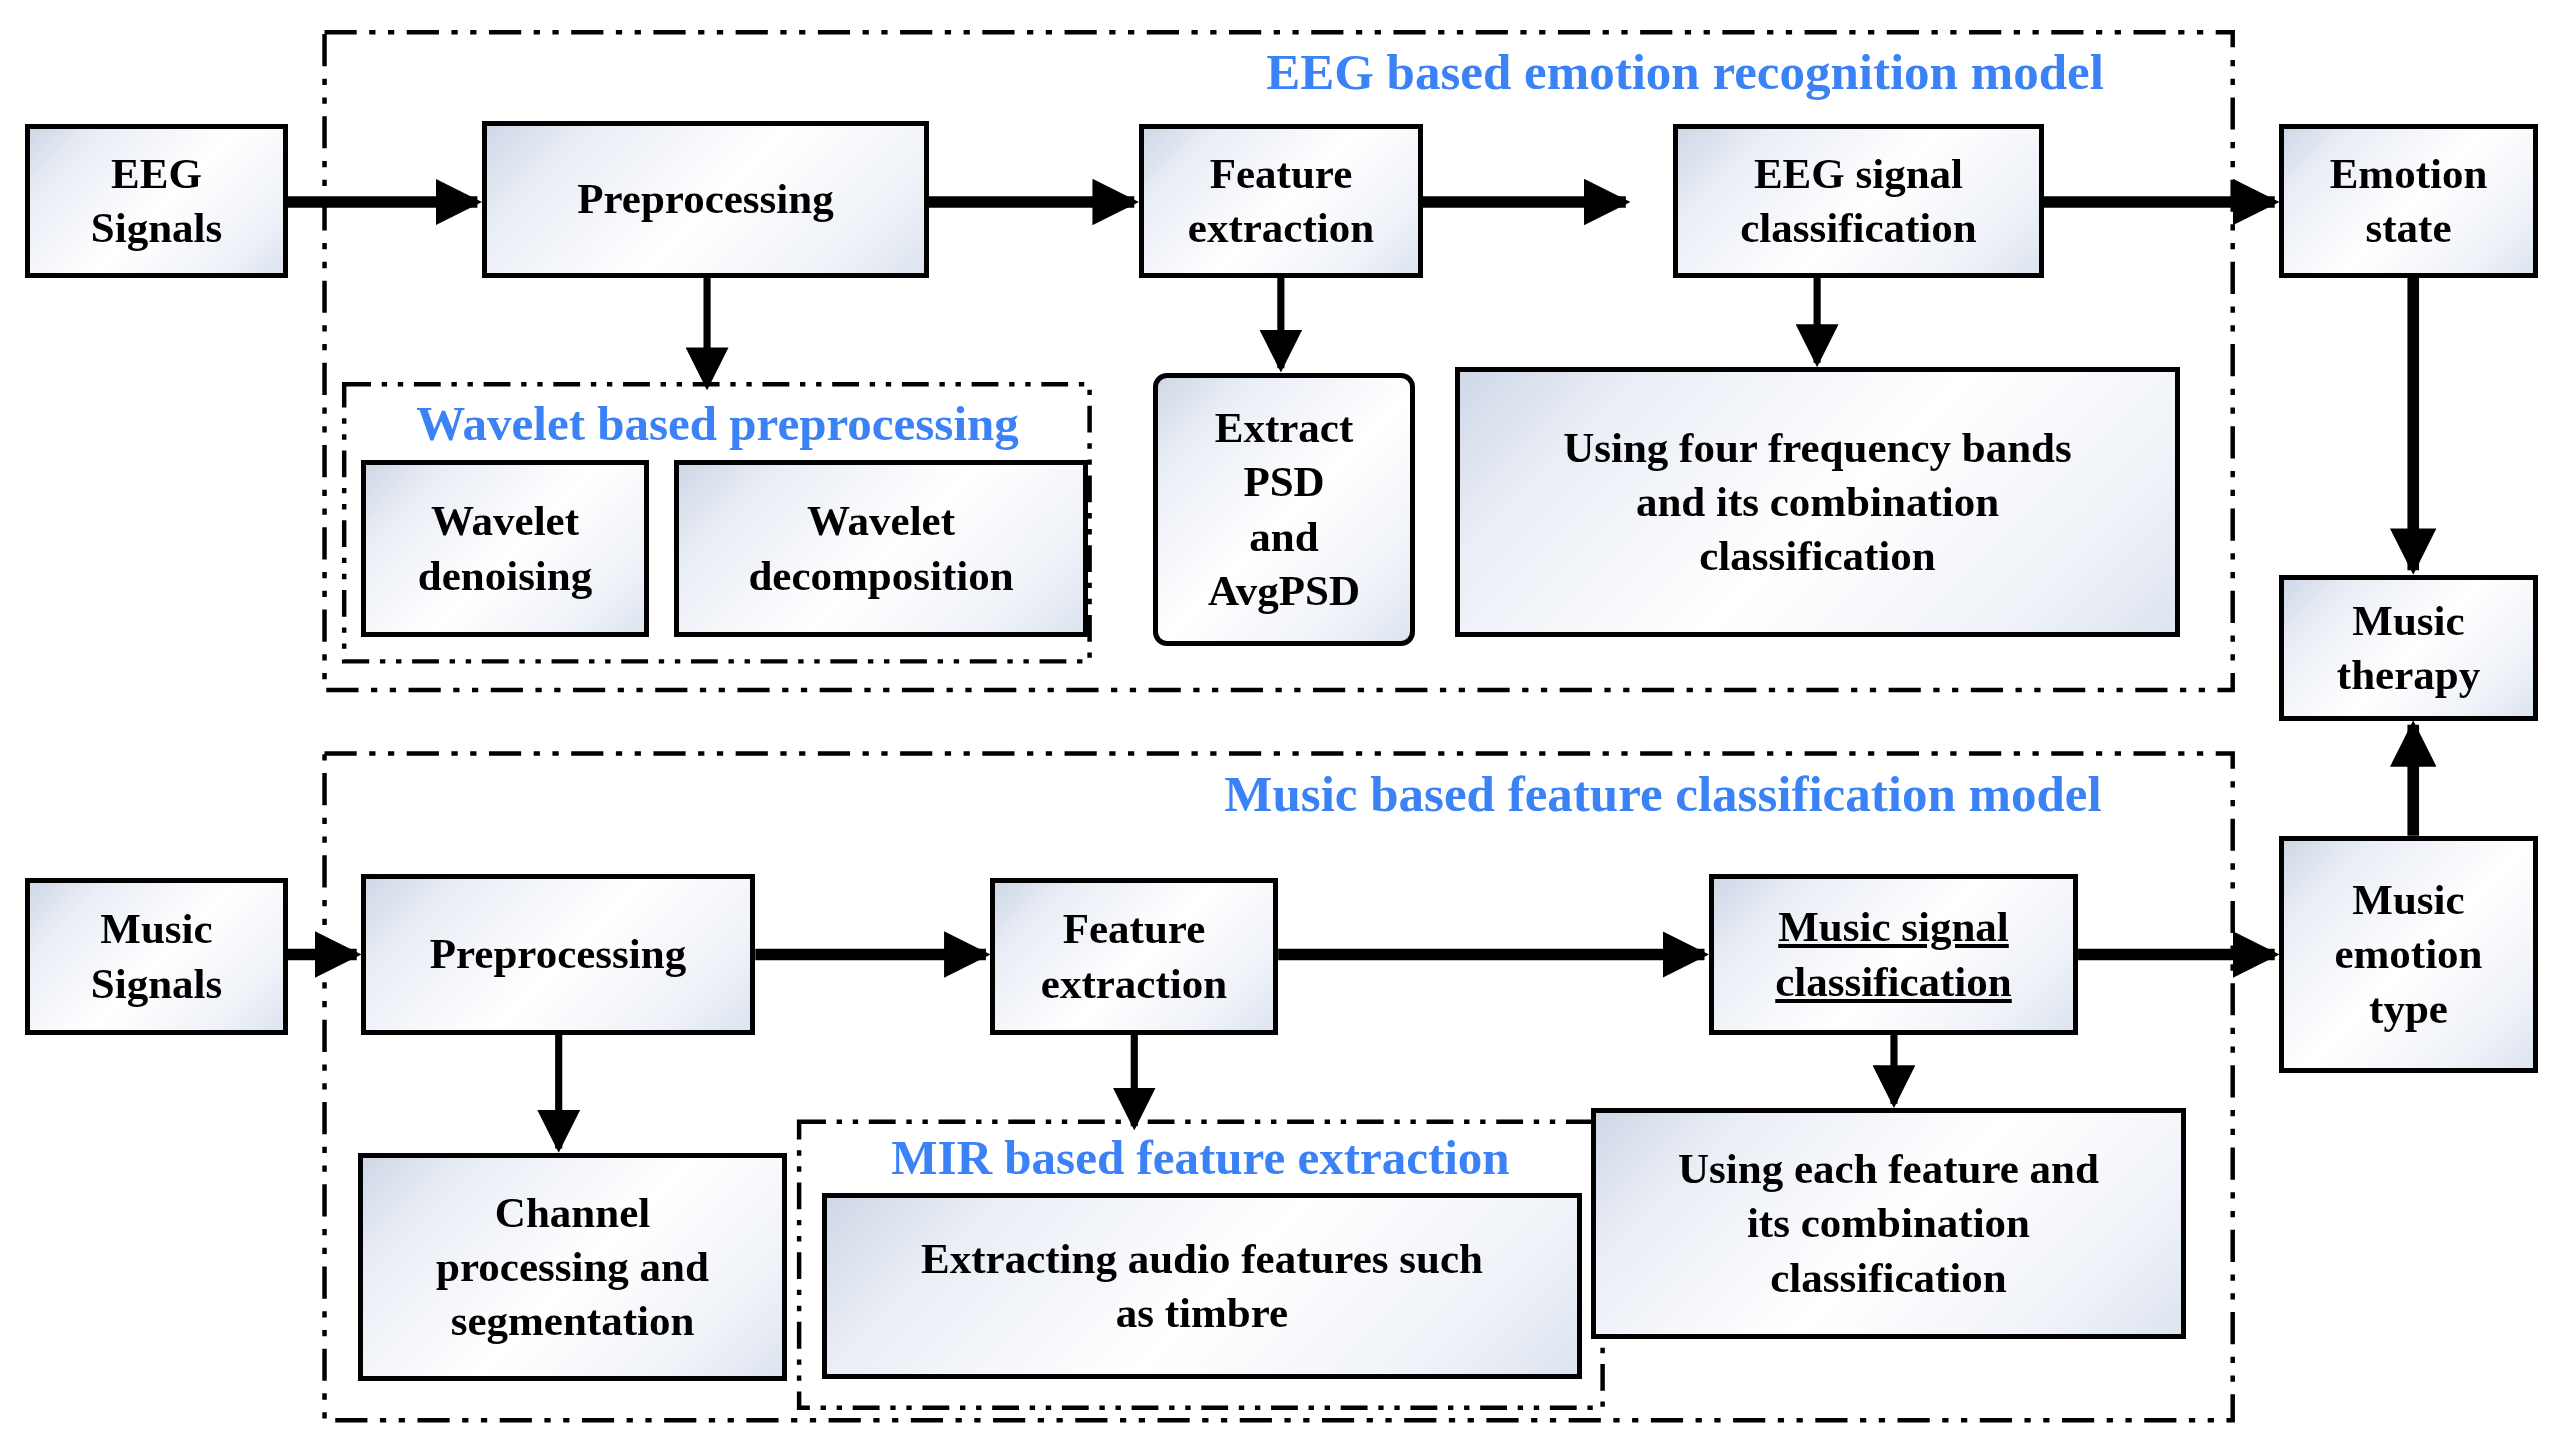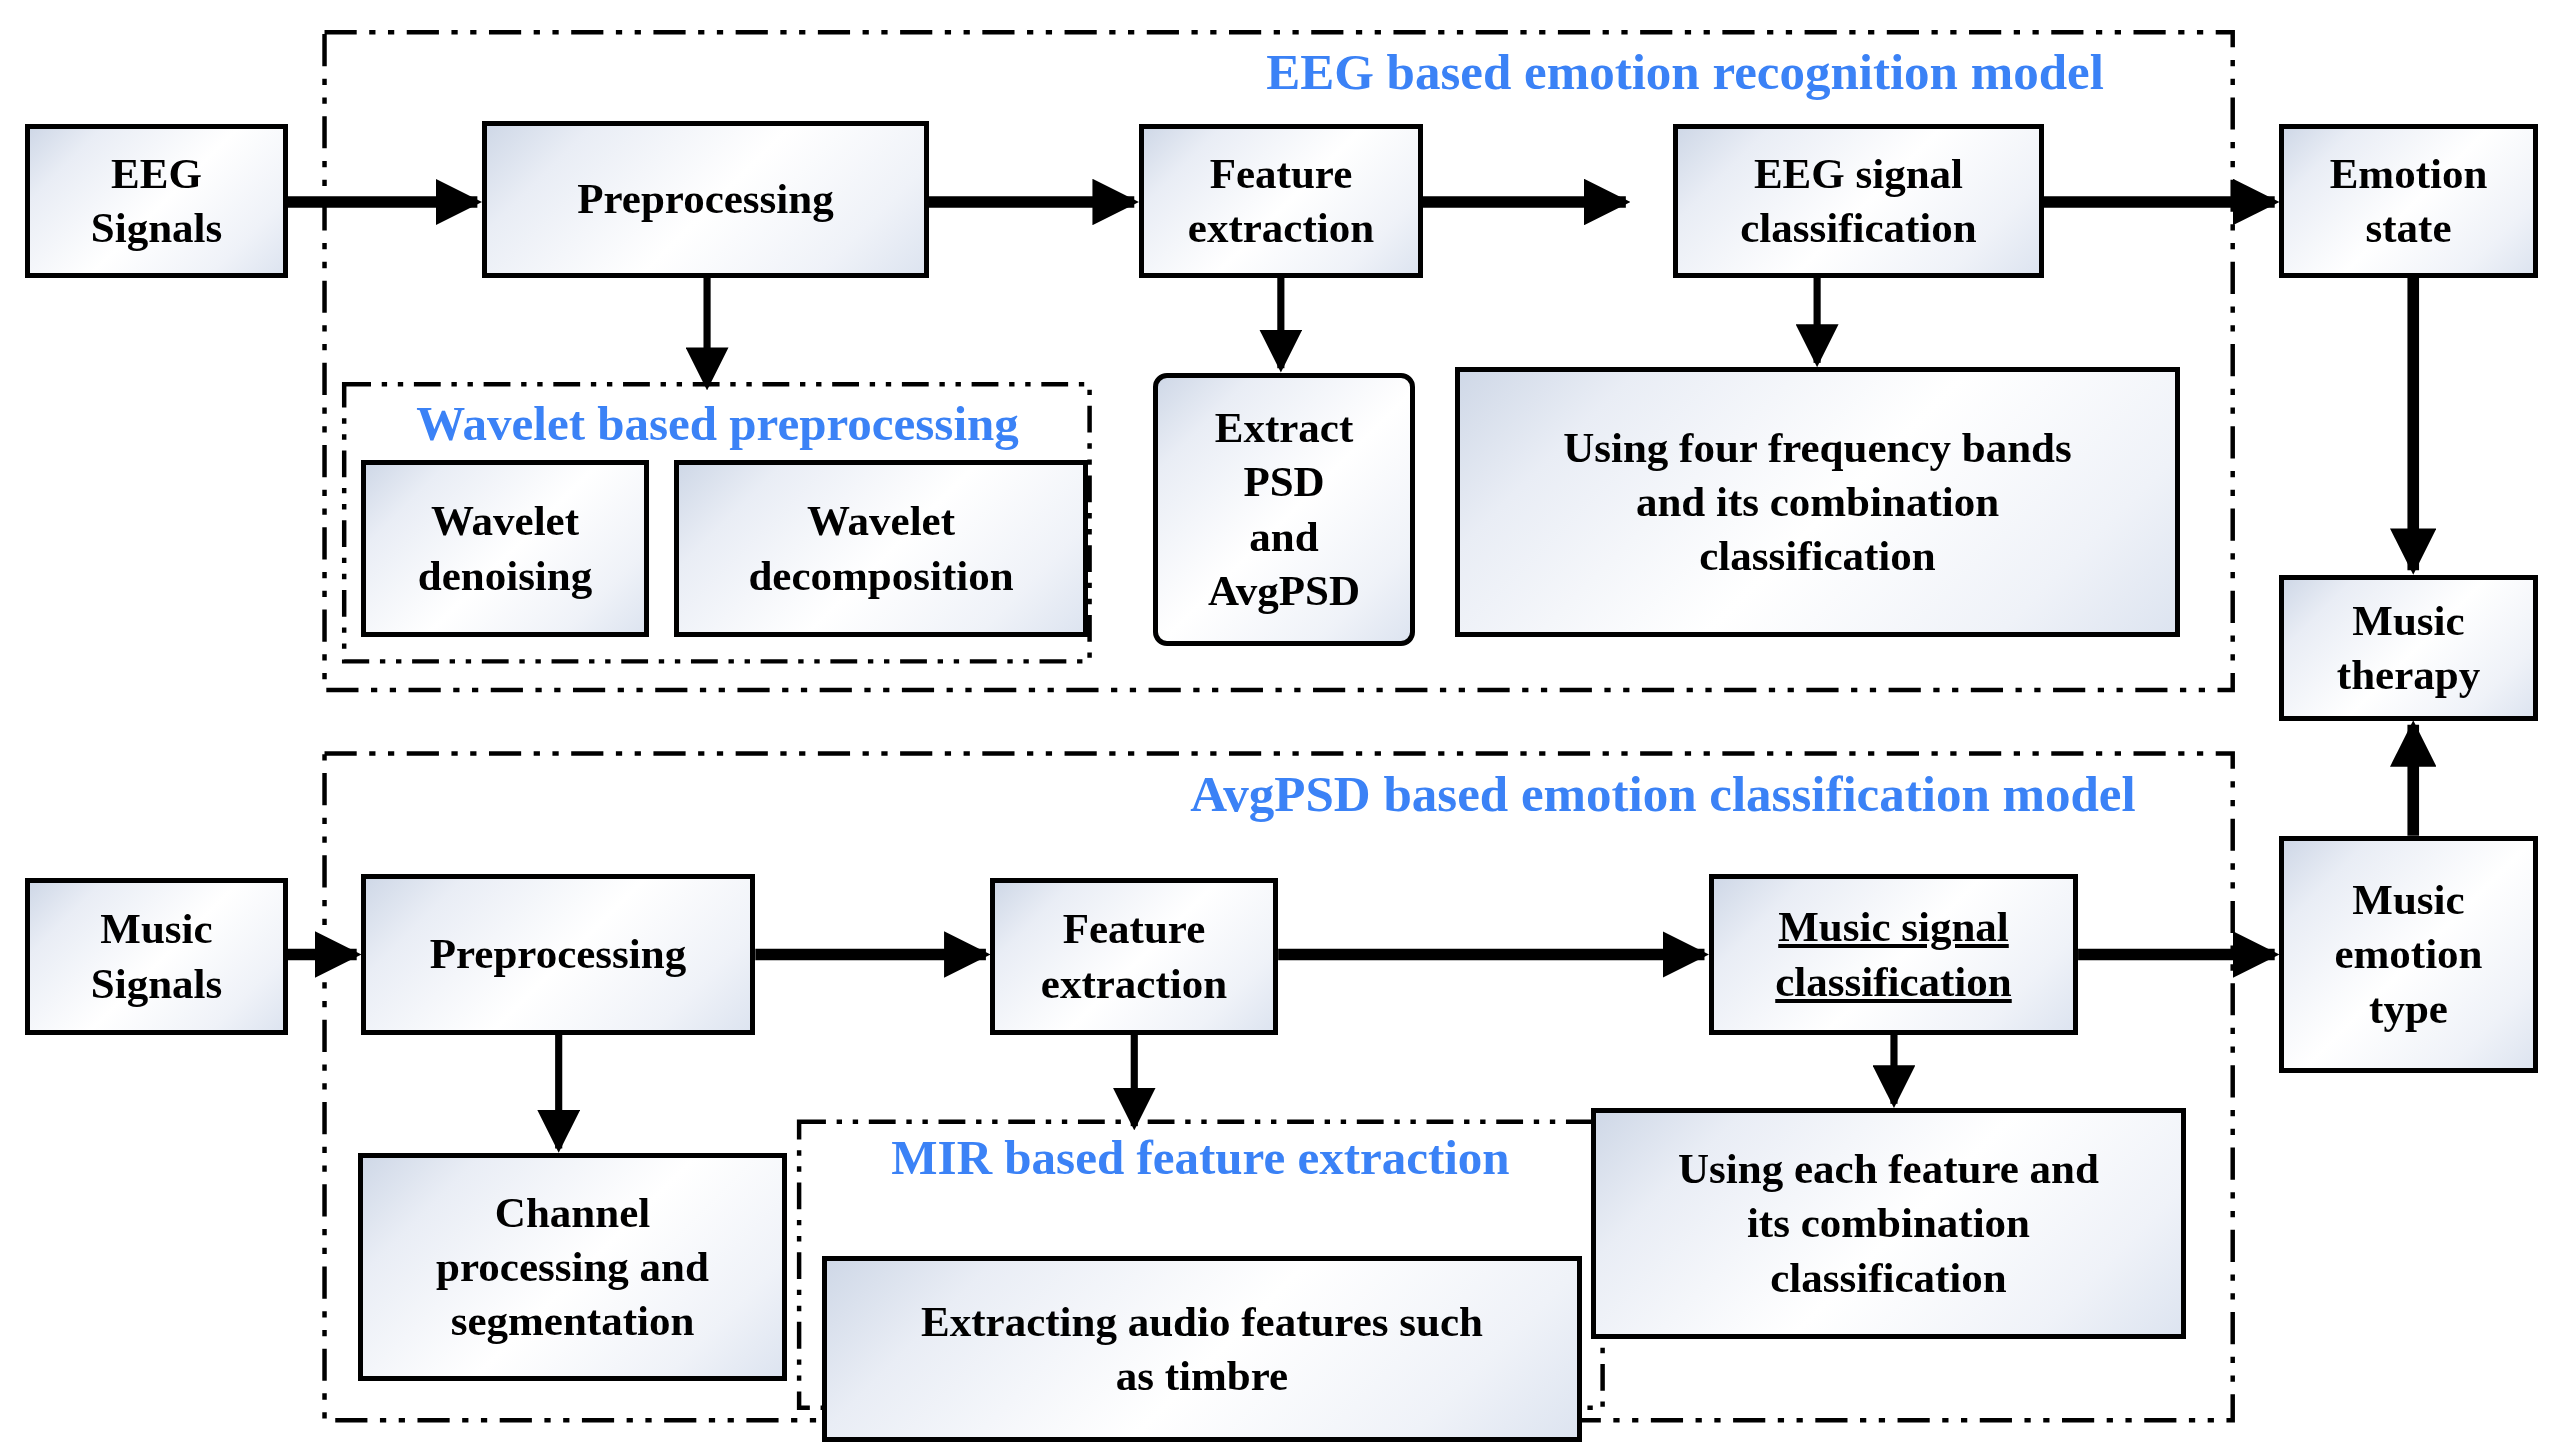--- a/index.html
+++ b/index.html
@@ -81,21 +81,21 @@
     <line class="arrow-h" x1="845" y1="1068" x2="1103" y2="1068" marker-end="url(#head-lg)"></line>
     <line class="arrow-h" x1="1430" y1="1068" x2="1907" y2="1068" marker-end="url(#head-lg)"></line>
     <line class="arrow-h" x1="2325" y1="1068" x2="2545" y2="1068" marker-end="url(#head-lg)"></line>
 
     <line class="arrow-v" x1="625" y1="1158" x2="625" y2="1285" marker-end="url(#head-sm)"></line>
     <line class="arrow-v" x1="1269" y1="1158" x2="1269" y2="1260" marker-end="url(#head-sm)"></line>
     <line class="arrow-v" x1="2119" y1="1158" x2="2119" y2="1235" marker-end="url(#head-sm)"></line>
   </svg>
 
   <div class="sect-title" style="left:1144px;top:43px;width:1082px;">EEG based emotion recognition model</div>
-  <div class="sect-title" style="left:1099px;top:765px;width:1128px;">AvgPSD based emotion classification model</div>
+  <div class="sect-title" style="left:1099px;top:765px;width:1128px;">Music based feature classification model</div>
   <div class="sect-title inner" style="left:349px;top:395px;width:737px;">Wavelet based preprocessing</div>
   <div class="sect-title inner" style="left:804px;top:1129px;width:793px;">MIR based feature extraction</div>
 
   <div class="node" style="left:25px;top:124px;width:263px;height:154px;">EEG
 Signals</div>
   <div class="node" style="left:482px;top:121px;width:447px;height:157px;">Preprocessing</div>
   <div class="node" style="left:1139px;top:124px;width:284px;height:154px;">Feature
 extraction</div>
   <div class="node" style="left:1630px;top:124px;width:371px;height:154px;margin-left:43px;">EEG signal
 classification</div>
@@ -125,20 +125,20 @@
 Signals</div>
   <div class="node" style="left:361px;top:874px;width:394px;height:161px;">Preprocessing</div>
   <div class="node" style="left:990px;top:878px;width:288px;height:157px;">Feature
 extraction</div>
   <div class="node" style="left:1709px;top:874px;width:369px;height:161px;text-decoration:underline;">Music signal
 classification</div>
 
   <div class="node" style="left:358px;top:1153px;width:429px;height:228px;">Channel
 processing and
 segmentation</div>
-  <div class="node" style="left:822px;top:1256px;width:760px;height:186px;">Extracting audio features such
+  <div class="node" style="left:822px;top:1193px;width:760px;height:186px;">Extracting audio features such
 as timbre</div>
   <div class="node" style="left:1591px;top:1108px;width:595px;height:231px;">Using each feature and
 its combination
 classification</div>
 
 </div>
 
 
 </body></html>

